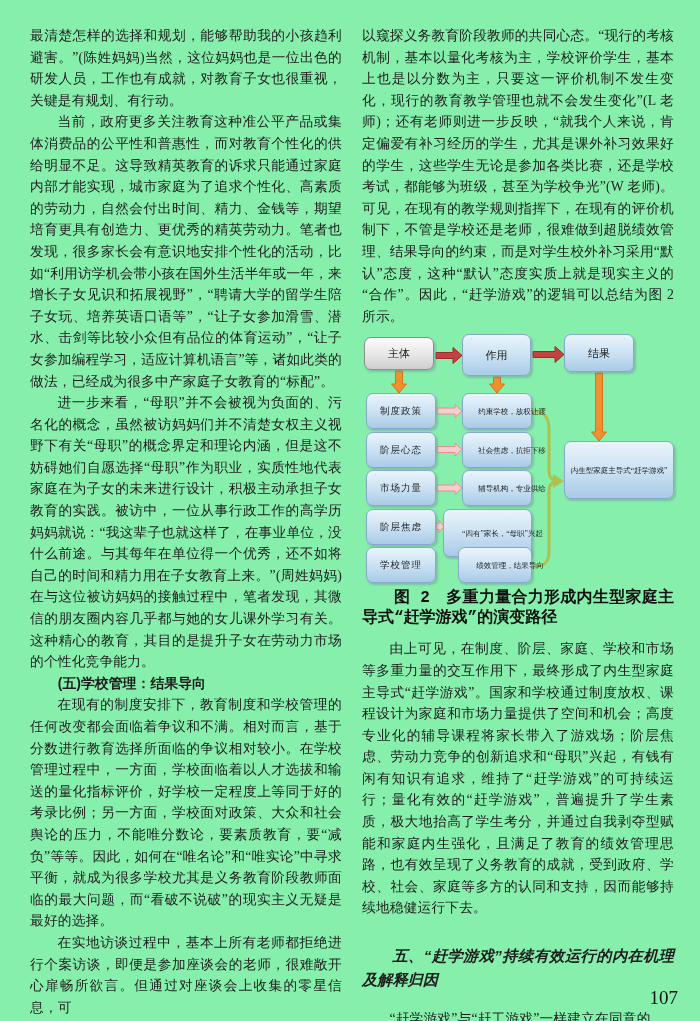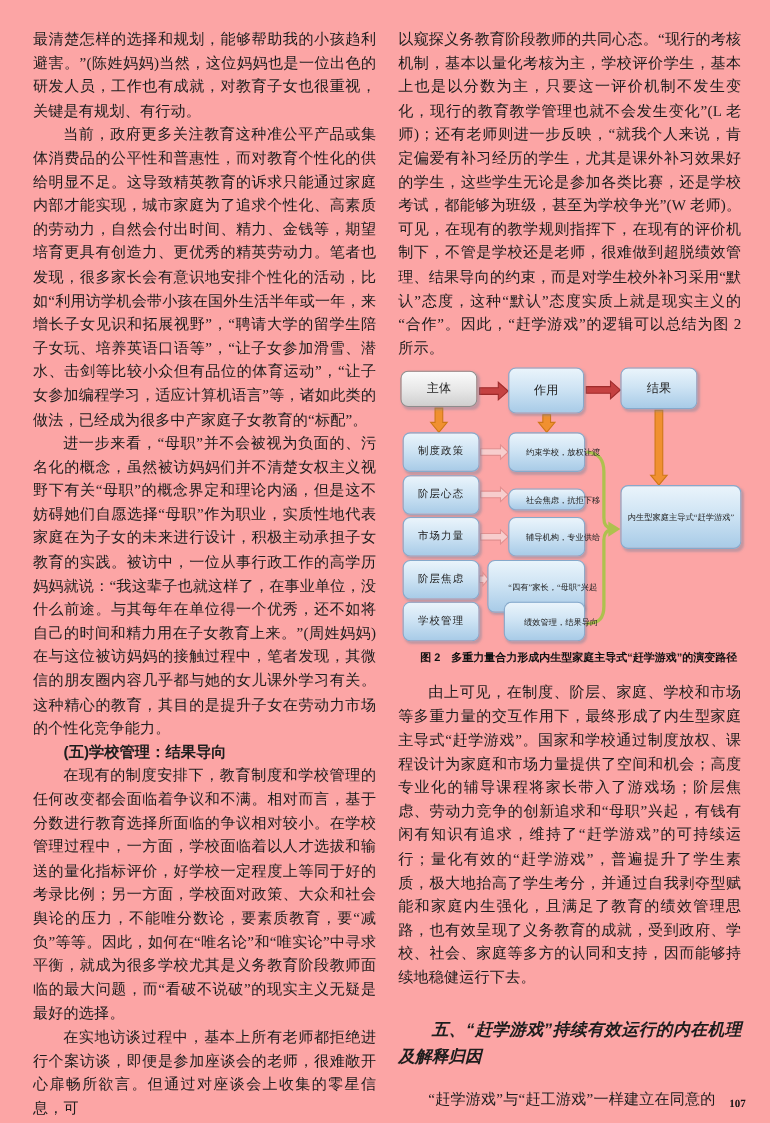--- a/index.html
+++ b/index.html
@@ -1,18 +1,18 @@
 <!DOCTYPE html>
 <html lang="zh"><head>
 <meta charset="utf-8">
 <style>
   html,body { margin:0; padding:0; background:#e9e9e9; }
   .page {
     position:relative; width:700px; height:1021px; margin:0 auto;
-    background:#fca5a5; overflow:hidden; color:#1d1d1d;
+    background:#86efac; overflow:hidden; color:#1d1d1d;
     font-family:"Liberation Serif", serif;
   }
   .cols { display:flex; }
   .col { width:312px; font-size:13.7px; line-height:21.6px; text-align:justify; }
   .col-left  { margin-left:30px; margin-top:25px; }
   .col-right { margin-left:20px; margin-top:25px; }
   .p { margin:0; text-indent:2em; letter-spacing:.2px; }
   .p.noindent { text-indent:0; }
   .sub-heading {
     margin:0; font-size:13.9px; line-height:21.6px; font-weight:bold;
@@ -37,27 +37,27 @@
   }
   .dbox.gray {
     background:linear-gradient(180deg,#fbfbfb 0%,#e6e6e6 55%,#cfcfcf 100%);
     border-color:#8d8d8d;
   }
   .dbox.toprow { font-size:11px; }
   .dbox.leftcol { font-size:9.5px; letter-spacing:1px; }
   .dbox.small { font-size:7.5px; white-space:nowrap;padding-left:32px; }
   .dbox.outcome { font-size:7.5px; white-space:nowrap; }
   .fig-caption {
-    font-family:Liberation Sans, sans-serif; font-weight:bold;
-    font-size:10px; line-height:19.5px; text-indent:2em; text-align:justify;
+    font-family:Liberation Mono, monospace; font-weight:bold;
+    font-size:16px; line-height:19.5px; text-indent:2em; text-align:justify;
     margin:4px 0 10px 0; color:#111;
   }
   .page-number {
-    position:absolute; right:22px; bottom:12px; font-size:10px;
-    font-family:"Liberation Serif", serif; color:#111;font-weight:bold;
+    position:absolute; right:22px; bottom:12px; font-size:19px;
+    font-family:"Liberation Serif", serif; color:#111;
   }
 </style>
 </head>
 <body>
 
 <div class="page">
   <div class="cols">
 
     <div class="col col-left">
       <p class="p noindent">最清楚怎样的选择和规划，能够帮助我的小孩趋利避害。”(陈姓妈妈)当然，这位妈妈也是一位出色的研发人员，工作也有成就，对教育子女也很重视，关键是有规划、有行动。</p>
@@ -96,21 +96,21 @@
           <div class="dbox toprow" style="left:100px;top:3px;width:69px;height:42px;">作用</div>
           <div class="dbox toprow" style="left:202px;top:3px;width:70px;height:38px;">结果</div>
 
           <div class="dbox leftcol" style="left:4px;top:62px;width:70px;height:36px;">制度政策</div>
           <div class="dbox leftcol" style="left:4px;top:101px;width:70px;height:36px;">阶层心态</div>
           <div class="dbox leftcol" style="left:4px;top:139px;width:70px;height:36px;">市场力量</div>
           <div class="dbox leftcol" style="left:4px;top:178px;width:70px;height:36px;">阶层焦虑</div>
           <div class="dbox leftcol" style="left:4px;top:216px;width:70px;height:36px;">学校管理</div>
 
           <div class="dbox small" style="left:100px;top:62px;width:70px;height:36px;">约束学校，放权让渡</div>
-          <div class="dbox small" style="left:100px;top:113px;width:70px;height:20px;">社会焦虑，抗拒下移</div>
+          <div class="dbox small" style="left:100px;top:101px;width:70px;height:36px;">社会焦虑，抗拒下移</div>
           <div class="dbox small" style="left:100px;top:139px;width:70px;height:36px;">辅导机构，专业供给</div>
           <div class="dbox small" style="left:81px;top:178px;width:89px;height:48px;">“四有”家长，“母职”兴起</div>
           <div class="dbox small" style="left:96px;top:216px;width:74px;height:36px;">绩效管理，结果导向</div>
 
           <div class="dbox outcome" style="left:202px;top:110px;width:110px;height:58px;">内生型家庭主导式“赶学游戏”</div>
         </div>
 
         <figcaption class="fig-caption">图 2　多重力量合力形成内生型家庭主导式“赶学游戏”的演变路径</figcaption>
       </figure>
 

